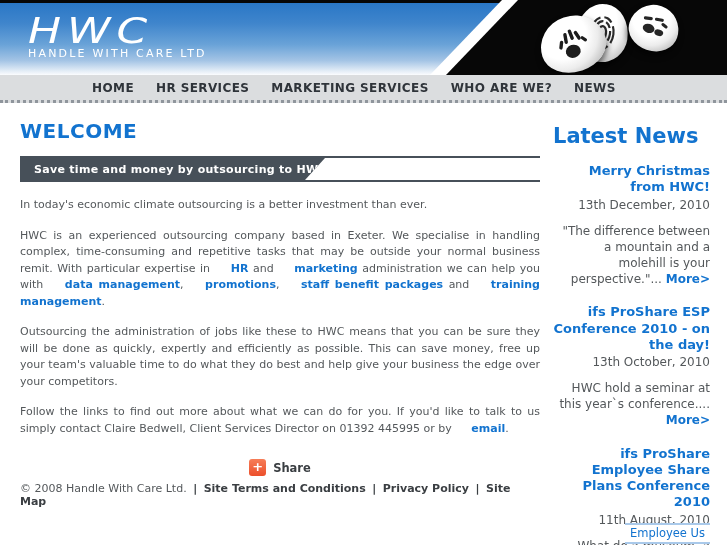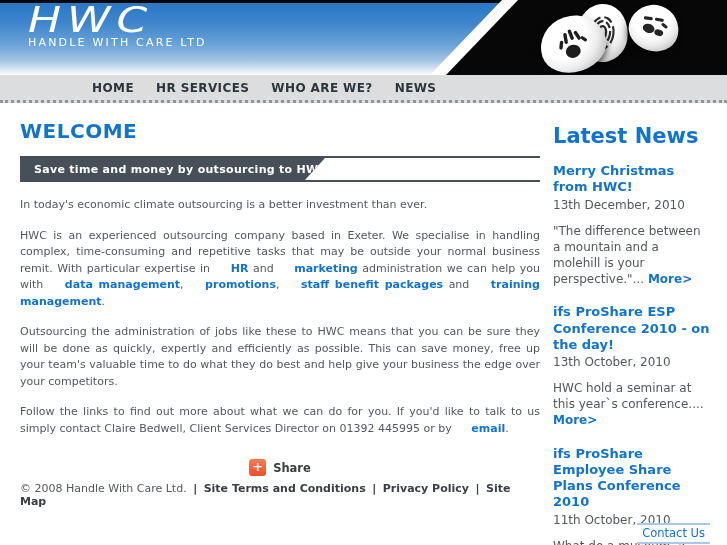--- a/index.html
+++ b/index.html
@@ -15,21 +15,21 @@
   .header { position:relative; height:75px; background:#070707; overflow:hidden; }
   .header-blue {
     position:absolute; left:0; top:3px; width:512px; height:72px;
     background:linear-gradient(180deg,#2a77c6 0%,#3f85cc 28%,#6aa3d8 58%,#a4c4e5 80%,#e2ecf6 94%,#fbfcfe 100%);
     clip-path:polygon(0 0,100% 0,calc(100% - 70px) 100%,0 100%);
   }
   .header-stripe {
     position:absolute; left:430px; top:0; width:96px; height:75px; background:#ffffff;
     clip-path:polygon(72px 0,88px 0,16px 100%,0 100%);
   }
-  .logo { position:absolute; left:28px; top:2px; color:#fff; cursor:pointer; }
+  .logo { position:absolute; left:28px; top:13px; color:#fff; cursor:pointer; }
   .logo-main {
     font-size:44px; line-height:0.95; font-style:italic; font-weight:normal;
     letter-spacing:6px; transform:scaleY(0.82); transform-origin:top left;
   }
   .logo-sub {
     font-size:11px; letter-spacing:2.2px; margin-top:-8px; white-space:nowrap;
   }
   .egg {
     position:absolute;
     border-radius:50%/56% 56% 46% 46%;
@@ -91,21 +91,21 @@
     cursor:pointer;
   }
   .share-label { font-size:11.5px; font-weight:bold; color:#3a3e42; cursor:pointer; }
 
   .footer { text-align:left; font-size:11px; color:#54585b; margin-top:6px; }
   .footer a { font-weight:bold; color:#3a3e42; text-decoration:none; cursor:pointer; }
   .footer .sep { font-weight:bold; color:#3a3e42; margin:0 3px; }
 
   
   .side-heading { font-size:21px; font-weight:bold; color:#1273cf; margin:21px 0 15px; }
-  .news-item { margin-bottom:17px; }
+  .news-item { margin-bottom:17px;text-align:right; }
   .news-title {
     display:block; font-size:13px; font-weight:bold; color:#1273cf;
     line-height:1.25; text-decoration:none; margin-bottom:2px; cursor:pointer;
   }
   .news-date { font-size:12px; color:#54585b; margin-bottom:11px; }
   .news-excerpt { font-size:12px; color:#54585b; line-height:1.35; }
   .more-link { font-weight:bold; color:#1273cf; text-decoration:none; cursor:pointer; }
 
   .contact-link {
     position:absolute; right:17px; bottom:1px;
@@ -156,20 +156,21 @@
 
   <div class="logo">
     <div class="logo-main">HWC</div>
     <div class="logo-sub">HANDLE WITH CARE LTD</div>
   </div>
 </div>
 
 <div class="nav">
   <a class="nav-item">HOME</a>
   <a class="nav-item">HR SERVICES</a>
+  <a class="nav-item">MARKETING SERVICES</a>
   <a class="nav-item">WHO ARE WE?</a>
   <a class="nav-item">NEWS</a>
 </div>
 
 <div class="content">
 
   <div class="main-col">
     <h1 class="page-title">WELCOME</h1>
 
     <div class="banner">
@@ -209,20 +210,20 @@
     </div>
 
     <div class="news-item">
       <a class="news-title">ifs ProShare ESP Conference 2010 - on the day!</a>
       <div class="news-date">13th October, 2010</div>
       <div class="news-excerpt"><span>HWC hold a seminar at this year`s conference.... </span><a class="more-link">More&gt;</a></div>
     </div>
 
     <div class="news-item">
       <a class="news-title">ifs ProShare Employee Share Plans Conference 2010</a>
-      <div class="news-date">11th October, 2010</div>
+      <div class="news-date">11th August, 2010</div>
       <div class="news-excerpt"><span>What do a museum, a USB key and a microphone have in common?... </span></div>
     </div>
   </div>
 
 </div>
 
-<a class="contact-link">Contact Us</a>
+<a class="contact-link">Employee Us</a>
 
 </body></html>

